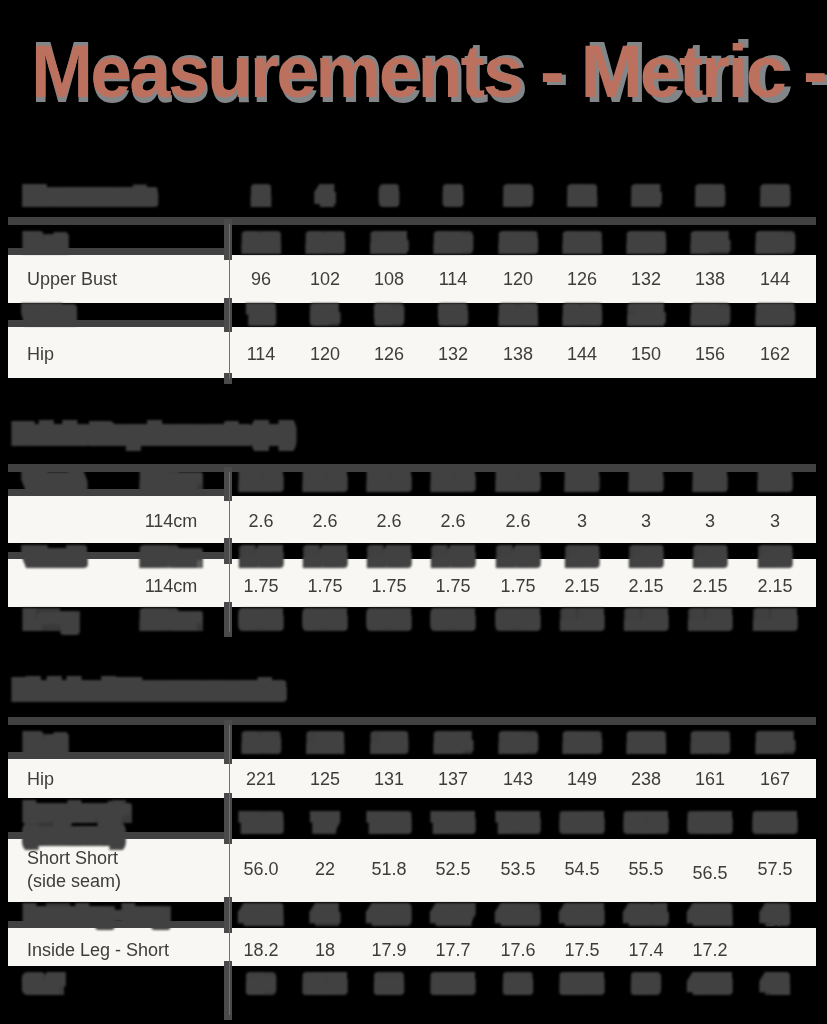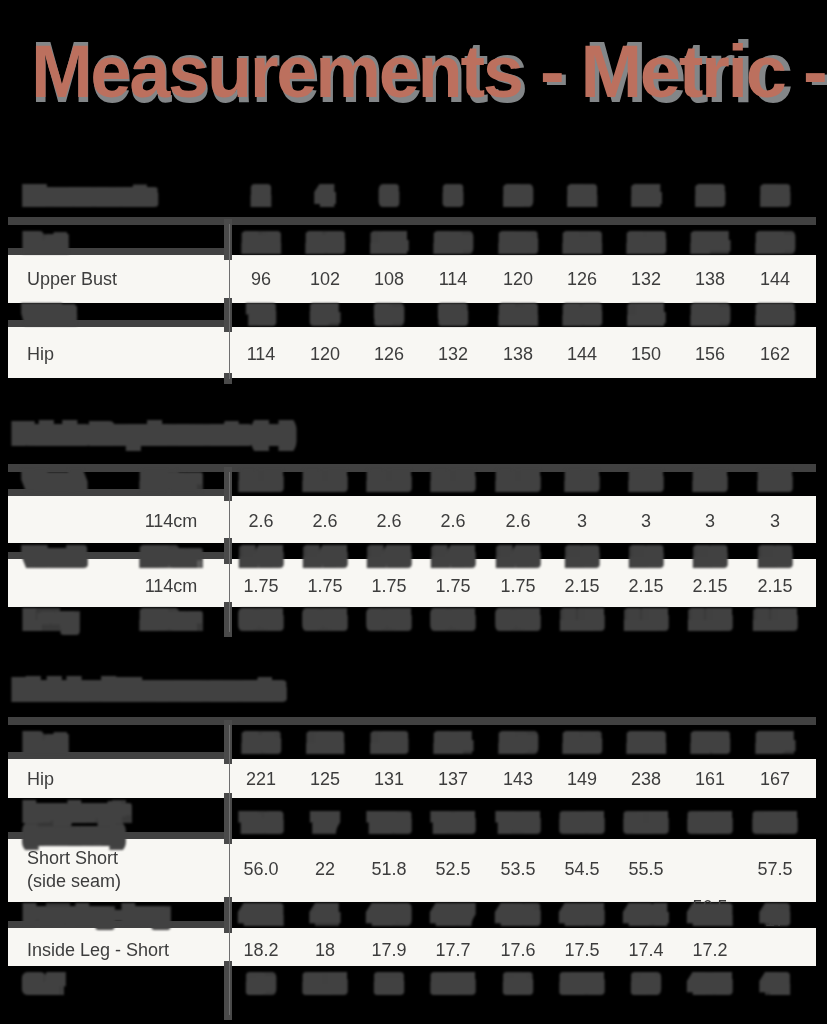--- a/index.html
+++ b/index.html
@@ -138,21 +138,21 @@
       <div class="cell c" style="left: 775px; top: 768px;">167</div>
       <div class="cell" style="left: 27px; top: 847px;">Short Short</div>
       <div class="cell" style="left: 27px; top: 870px;">(side seam)</div>
       <div class="cell c" style="left: 261px; top: 858px;">56.0</div>
       <div class="cell c" style="left: 325px; top: 858px;">22</div>
       <div class="cell c" style="left: 389px; top: 858px;">51.8</div>
       <div class="cell c" style="left: 453px; top: 858px;">52.5</div>
       <div class="cell c" style="left: 518px; top: 858px;">53.5</div>
       <div class="cell c" style="left: 582px; top: 858px;">54.5</div>
       <div class="cell c" style="left: 646px; top: 858px;">55.5</div>
-      <div class="cell c" style="left: 710px; top: 896px;">56.5</div>
+      <div class="cell c" style="left: 710px; top: 862px;">56.5</div>
       <div class="cell c" style="left: 775px; top: 858px;">57.5</div>
       <div class="cell" style="left: 27px; top: 939px;">Inside Leg - Short</div>
       <div class="cell c" style="left: 261px; top: 939px;">18.2</div>
       <div class="cell c" style="left: 325px; top: 939px;">18</div>
       <div class="cell c" style="left: 389px; top: 939px;">17.9</div>
       <div class="cell c" style="left: 453px; top: 939px;">17.7</div>
       <div class="cell c" style="left: 518px; top: 939px;">17.6</div>
       <div class="cell c" style="left: 582px; top: 939px;">17.5</div>
       <div class="cell c" style="left: 646px; top: 939px;">17.4</div>
       <div class="cell c" style="left: 710px; top: 939px;">17.2</div>

